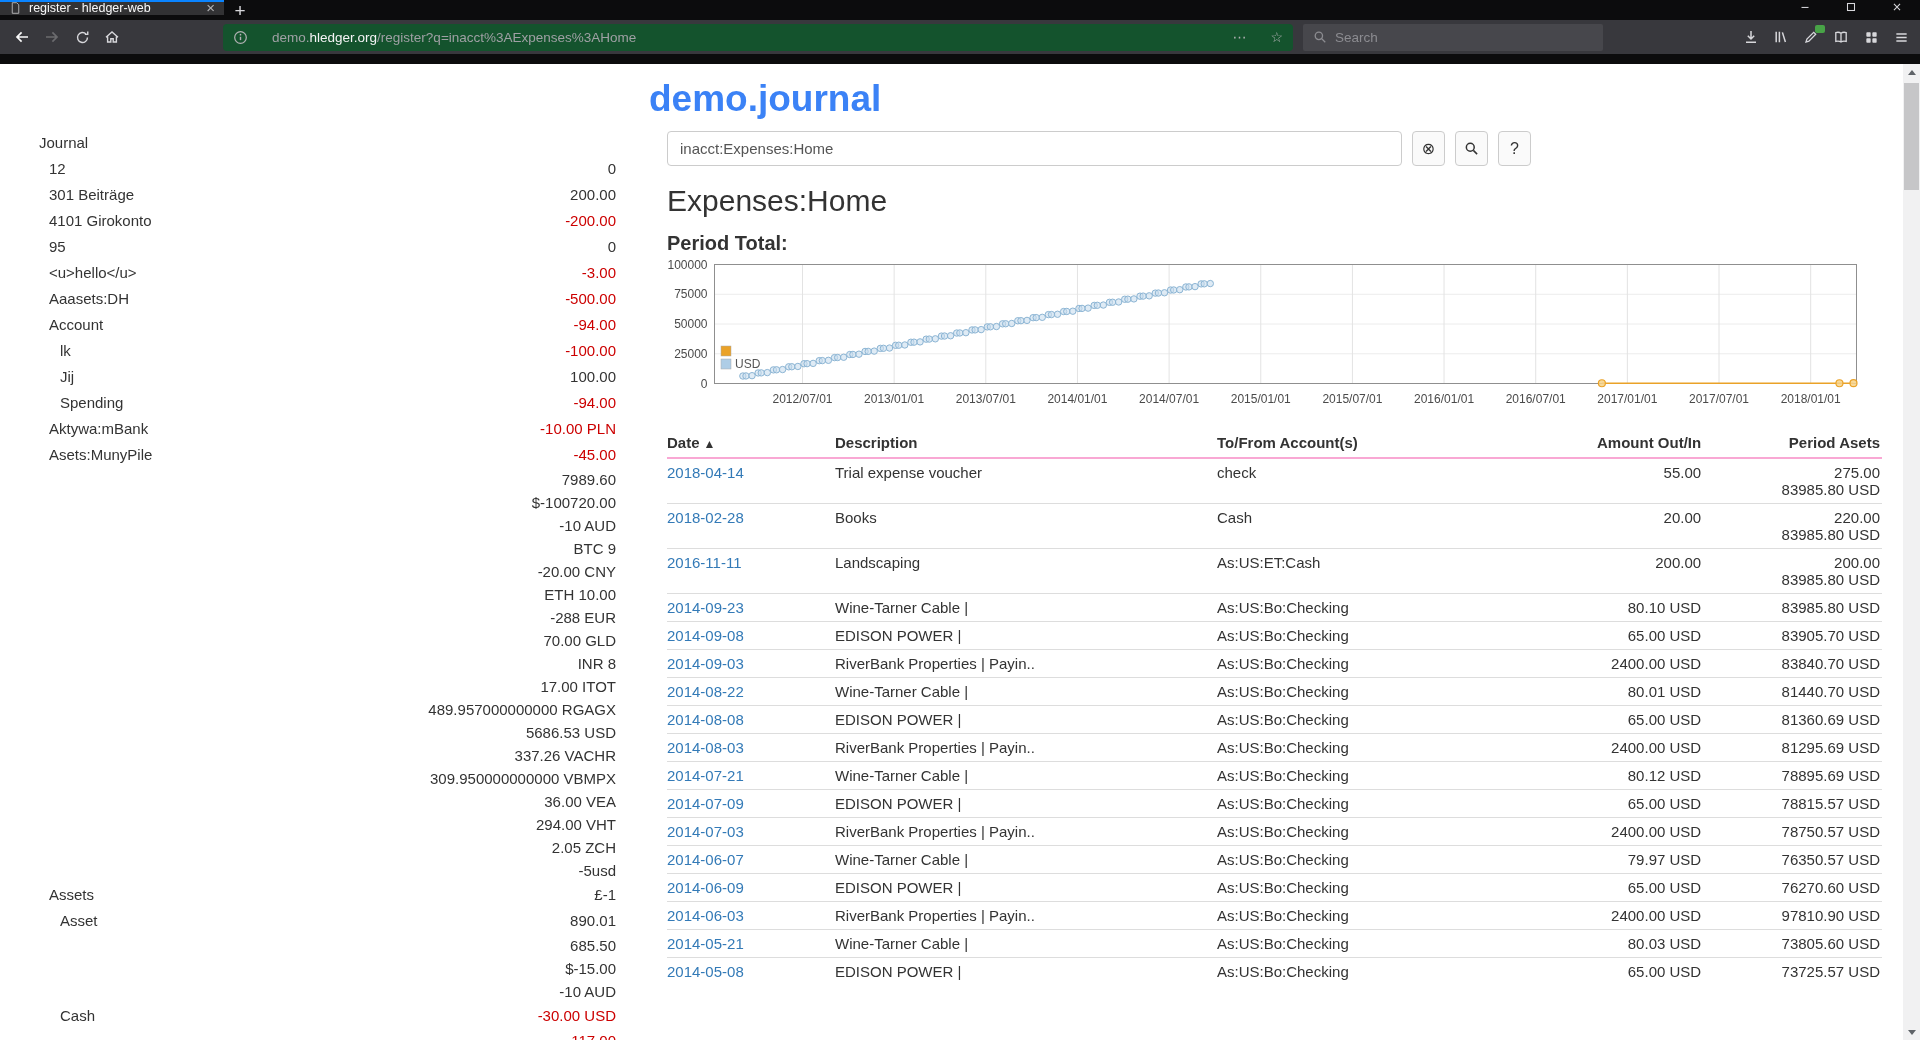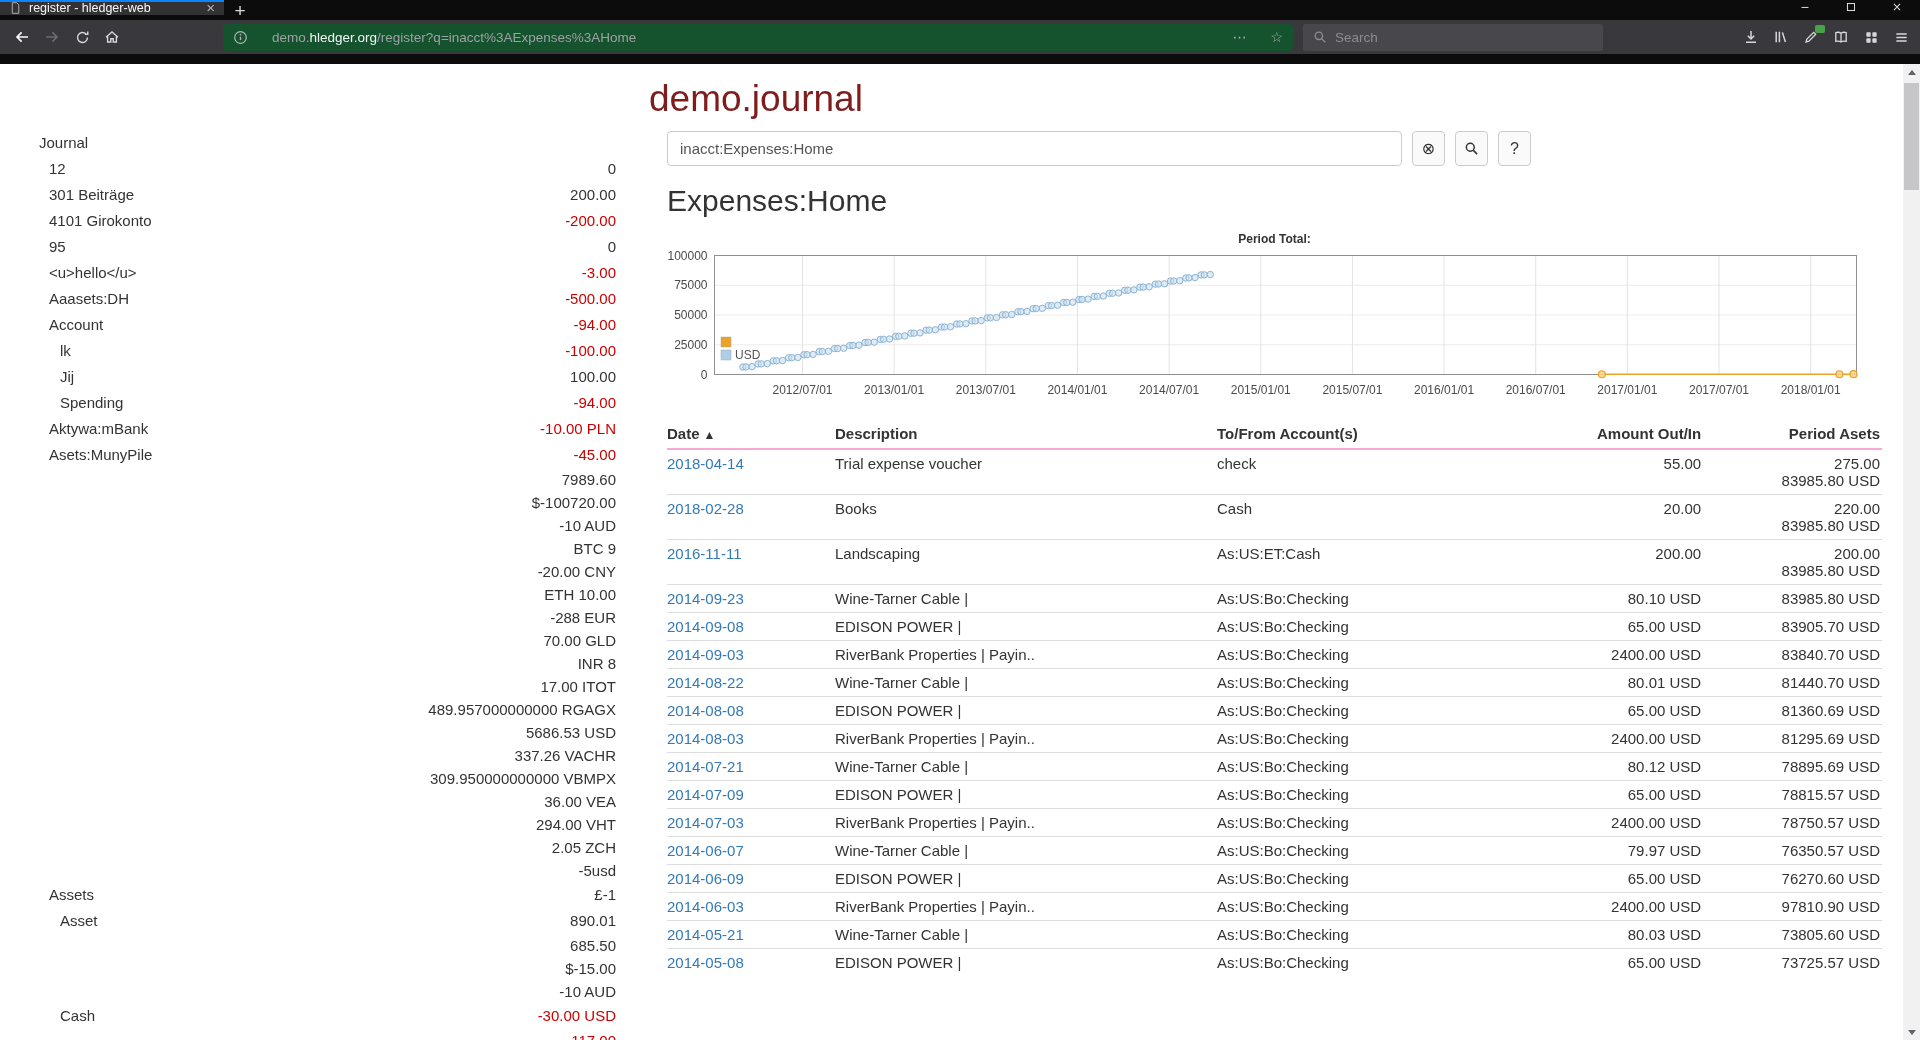--- a/index.html
+++ b/index.html
@@ -35,21 +35,21 @@
                display:flex; align-items:center; padding:0 10px; gap:8px; color:#8c8c91; font-size:13.5px; }
   .chrome-right { margin-left:auto; display:flex; margin-right:4px; }
   .chrome-right .nav-icon { position:relative; }
   .badge-green { position:absolute; top:2px; right:1px; width:10px; height:8px;
                  background:#48a347; border-radius:2px; }
 
   
   .viewport { position:absolute; top:64px; left:0; width:1903px; height:976px;
               background:#fff; overflow:hidden; color:#333; }
   h1.page-title { position:absolute; left:649px; top:14px; margin:0;
-                  font-size:37px; font-weight:400; color:#7f1d1d;text-align:center; }
+                  font-size:37px; font-weight:700; color:#3b82f6;text-align:center; }
 
   
   .sidebar { position:absolute; left:39px; top:66px; width:577px; font-size:15px; }
   .sidebar-title { height:26px; line-height:26px; color:#333; text-decoration:none; display:block; }
   .acct-row { display:flex; align-items:center; }
   .acct-row.named { height:26px; line-height:26px; }
   .acct-row.cont  { height:23px; line-height:23px; }
   .acct-row.ind1 { padding-left:10px; }
   .acct-row.ind2 { padding-left:21px; }
   .acct-name { color:#333; text-decoration:none; white-space:nowrap; }
@@ -58,21 +58,21 @@
 
   
   .main { position:absolute; left:667px; top:0; width:1215px; }
   .searchrow { margin-top:67px; display:flex; gap:6px; }
   .query-input { flex:0 0 735px; height:35px; border:1px solid #ccc; border-radius:4px;
                  padding:0 12px; font-size:15px; color:#555; font-family:"Liberation Sans",sans-serif; outline:none; }
   .btn { width:33px; height:35px; border:1px solid #ccc; border-radius:4px; background:#fafafa;
          color:#333; font-size:16px; display:flex; align-items:center; justify-content:center;
          cursor:pointer; margin-left:4px; }
   h2.acct-heading { margin:18px 0 0 0; font-size:30px; font-weight:400; color:#333; }
-  .pt-label { margin-top:14px; font-size:12px; font-weight:700; color:#333;text-align:center; }
+  .pt-label { margin-top:14px; font-size:20px; font-weight:700; color:#333; }
   #chart-svg { display:block; margin-top:5px; }
 
   
   table.register { width:100%; border-collapse:collapse; margin-top:8px; font-size:15px; color:#333; }
   .register th { text-align:left; font-weight:700; padding:6px 8px; border-bottom:2px solid #f9a8d4; white-space:nowrap; }
   .register td { padding:5px 8px; border-top:1px solid #ddd; vertical-align:top; }
   .register .c-date  { width:160px; padding-left:0; }
   .register .c-desc  { width:382px;margin-top:39px; }
   .register .c-acct  { width:380px; }
   .register .c-amt   { width:100px; text-align:right; padding-right:10px; white-space:nowrap; }

